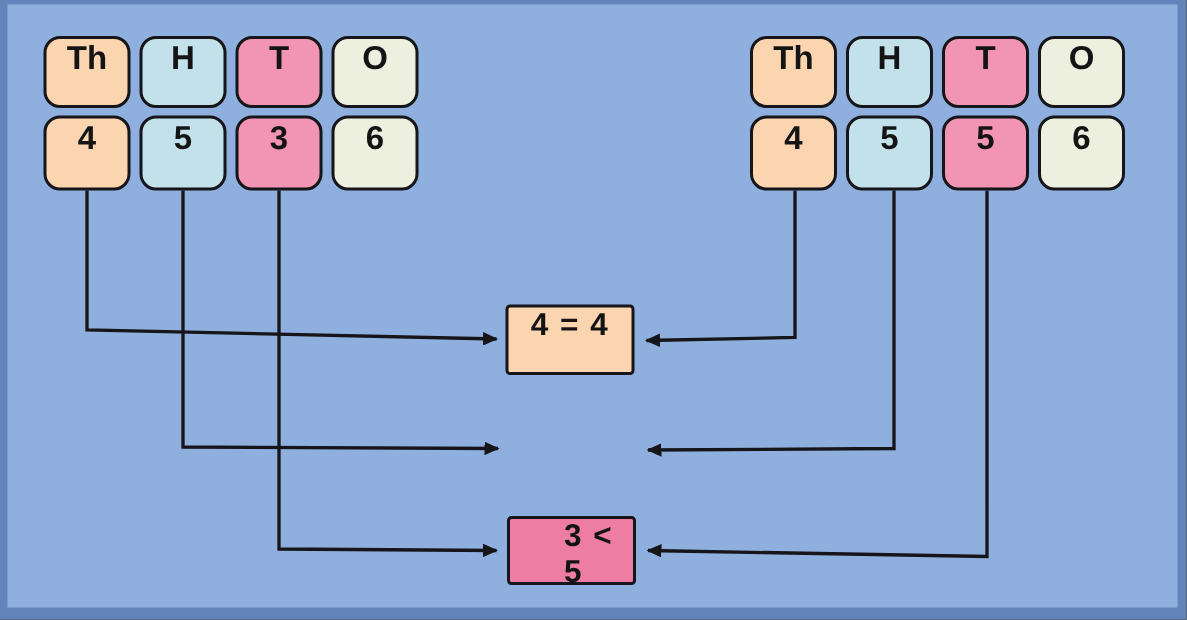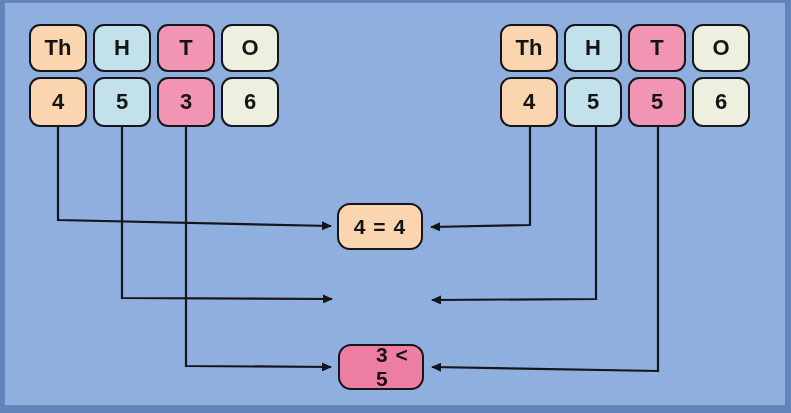--- a/index.html
+++ b/index.html
@@ -17,27 +17,27 @@
   }
   .arrows{
     position:absolute;top:0;left:0;z-index:1;
   }
   .cell{
     position:absolute;
     z-index:2;
     box-sizing:border-box;
     border:2.5px solid var(--line,#15151a);
     border-radius:11px;
-    display:flex;align-items:center;justify-content:center;
+    display:flex;align-items:flex-start;justify-content:center;
     color:var(--text,#141414);
     font-weight:700;
     font-size:22px;
   }
   .comp{
-    border-radius:13px;
+    border-radius:3px;
     font-size:21px;
     letter-spacing:1px;
   }
   .peach{background:var(--peach,#fbd5b0);}
   .blue{background:var(--blue,#c3e1eb);}
   .pink{background:var(--pink,#f294b4);}
   .pink-deep{background:var(--pink-deep,#ee7da4);padding-left:36px;}
   .cream{background:var(--cream,#edf0df);}
 </style>
 </head>

